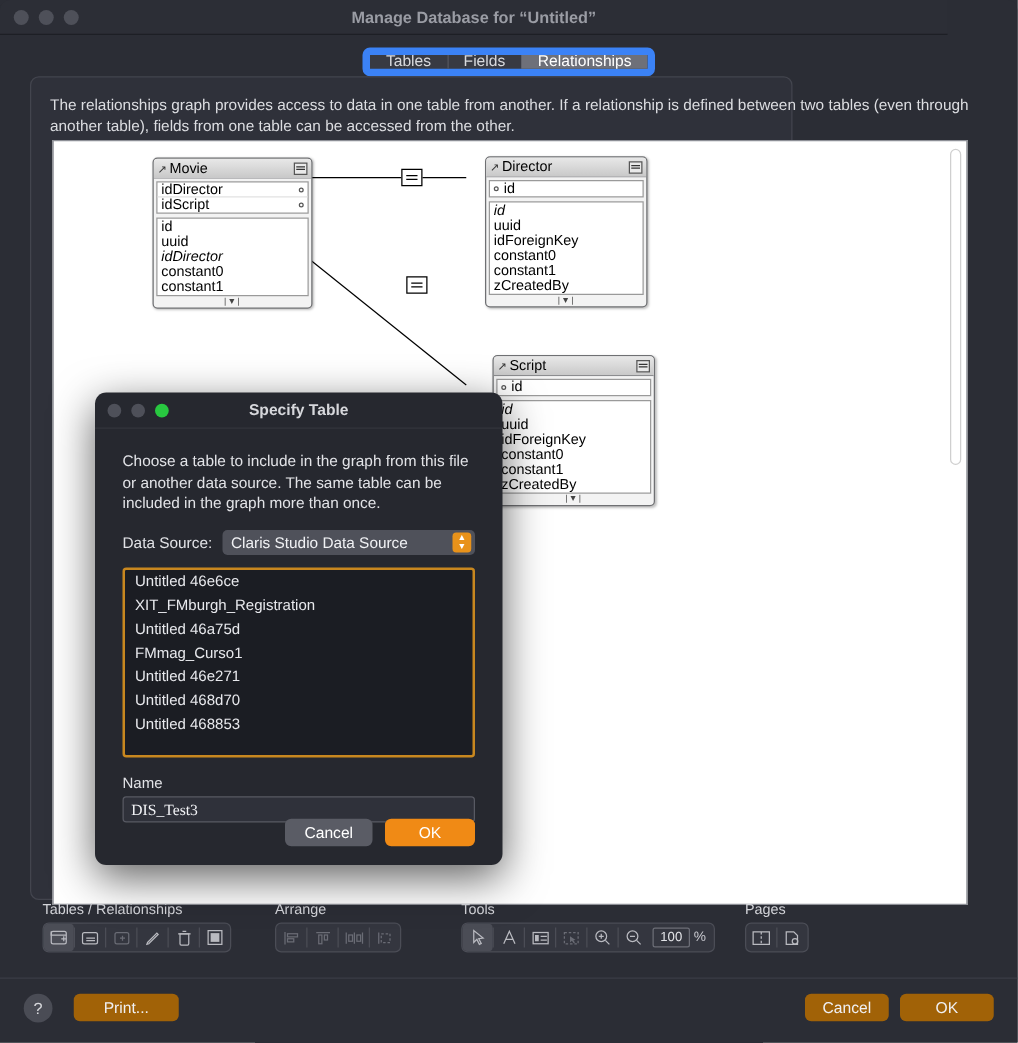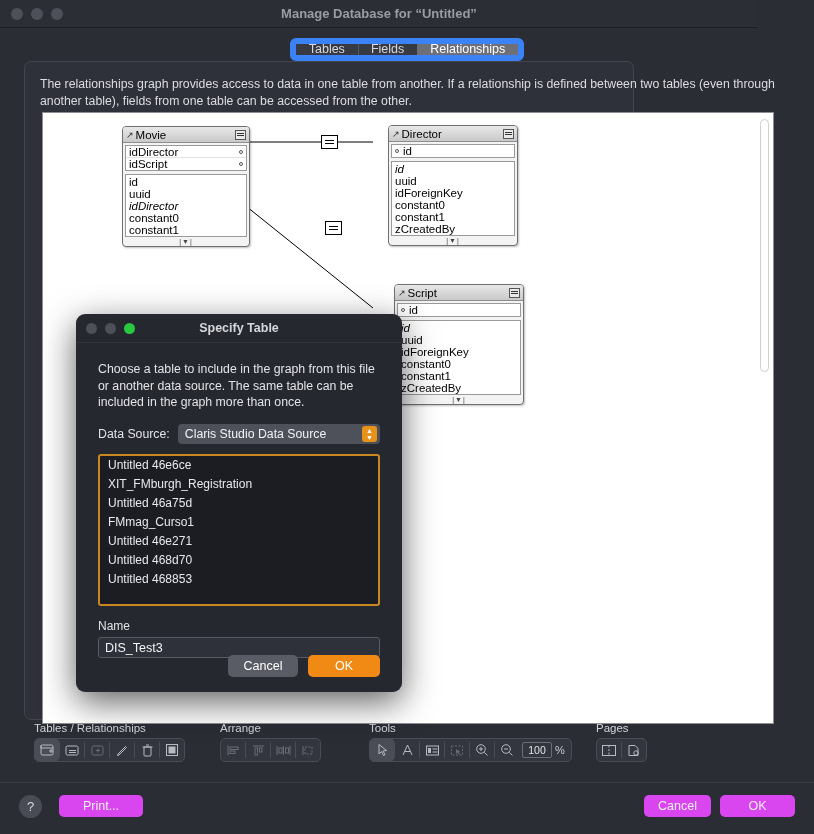--- a/index.html
+++ b/index.html
@@ -193,21 +193,21 @@
     border-top: 1px solid #3b3d46;
   }
   .helpbtn {
     position: absolute; left: 19px; top: 12px;
     width: 23px; height: 23px; border-radius: 50%;
     background: #4a4c55; color: #d8d9dd;
     font-size: 13px; display: flex; align-items: center; justify-content: center;
   }
   .btn {
     position: absolute; height: 22px;
-    border-radius: 5px; background: #d946ef;
+    border-radius: 5px; background: #a16207;
     color: #f0f0f3; font-size: 12.5px;
     display: flex; align-items: center; justify-content: center;
     border: none;
   }
   .btn.print { left: 59px; top: 12px; width: 84px; }
   .btn.cancel-b { left: 644px; top: 12px; width: 67px; }
   .btn.ok-b { left: 720px; top: 12px; width: 75px; }
 
   
   .modal {
@@ -271,21 +271,21 @@
     margin: 13px 22px 0 22px;
     font-size: 12px; color: #e2e3e7;
   }
   .name-input {
     margin: 4px 22px 0 22px;
     height: 21px; line-height: 21px;
     background: #2f313a;
     border: 1px solid #585a63;
     border-radius: 3px;
     padding-left: 6px;
-    font-size: 12.5px; color: #f2f3f6;
+    font-size: 12.5px; color: #f2f3f6; font-family: Liberation Serif, serif;
   }
   .modal-btns {
     position: absolute; right: 22px; bottom: 15px;
     display: flex; gap: 10px;
   }
   .mbtn {
     height: 22px; border-radius: 5px;
     font-size: 12.5px; color: #fff;
     display: flex; align-items: center; justify-content: center;
     border: none;

